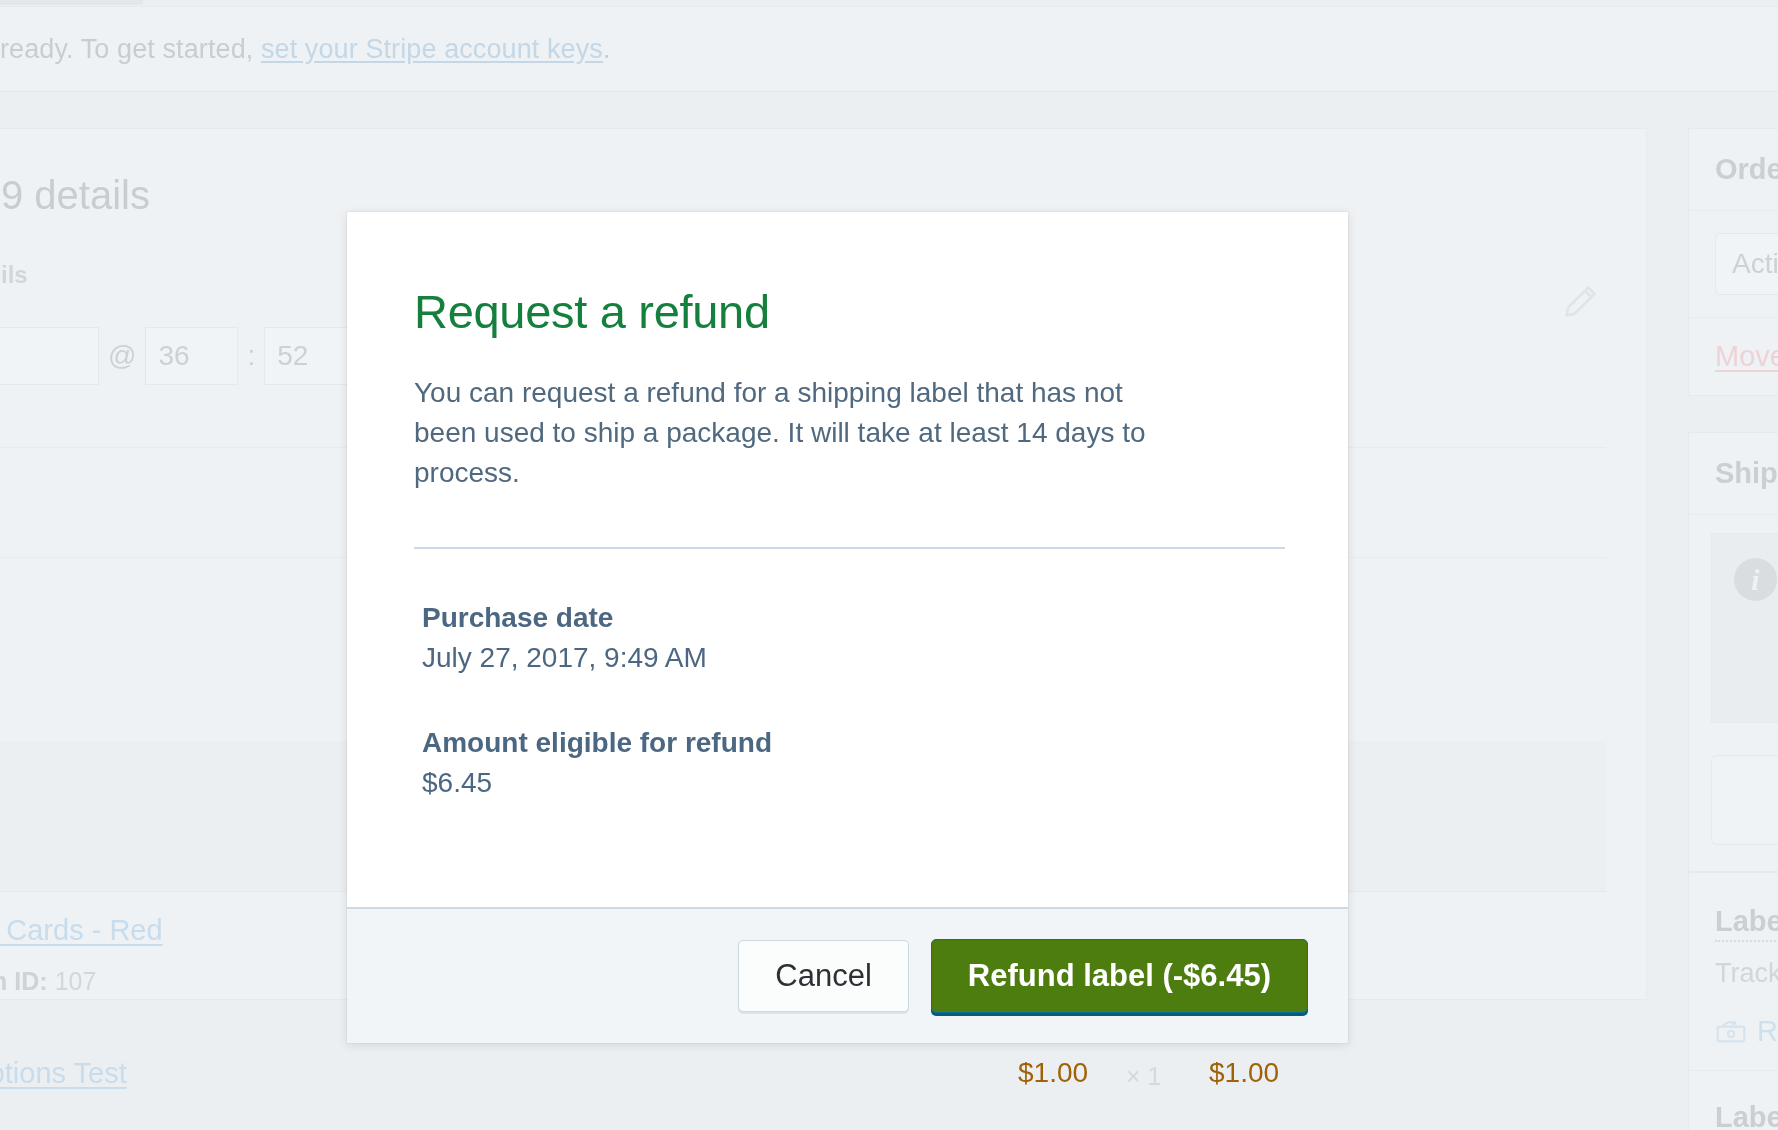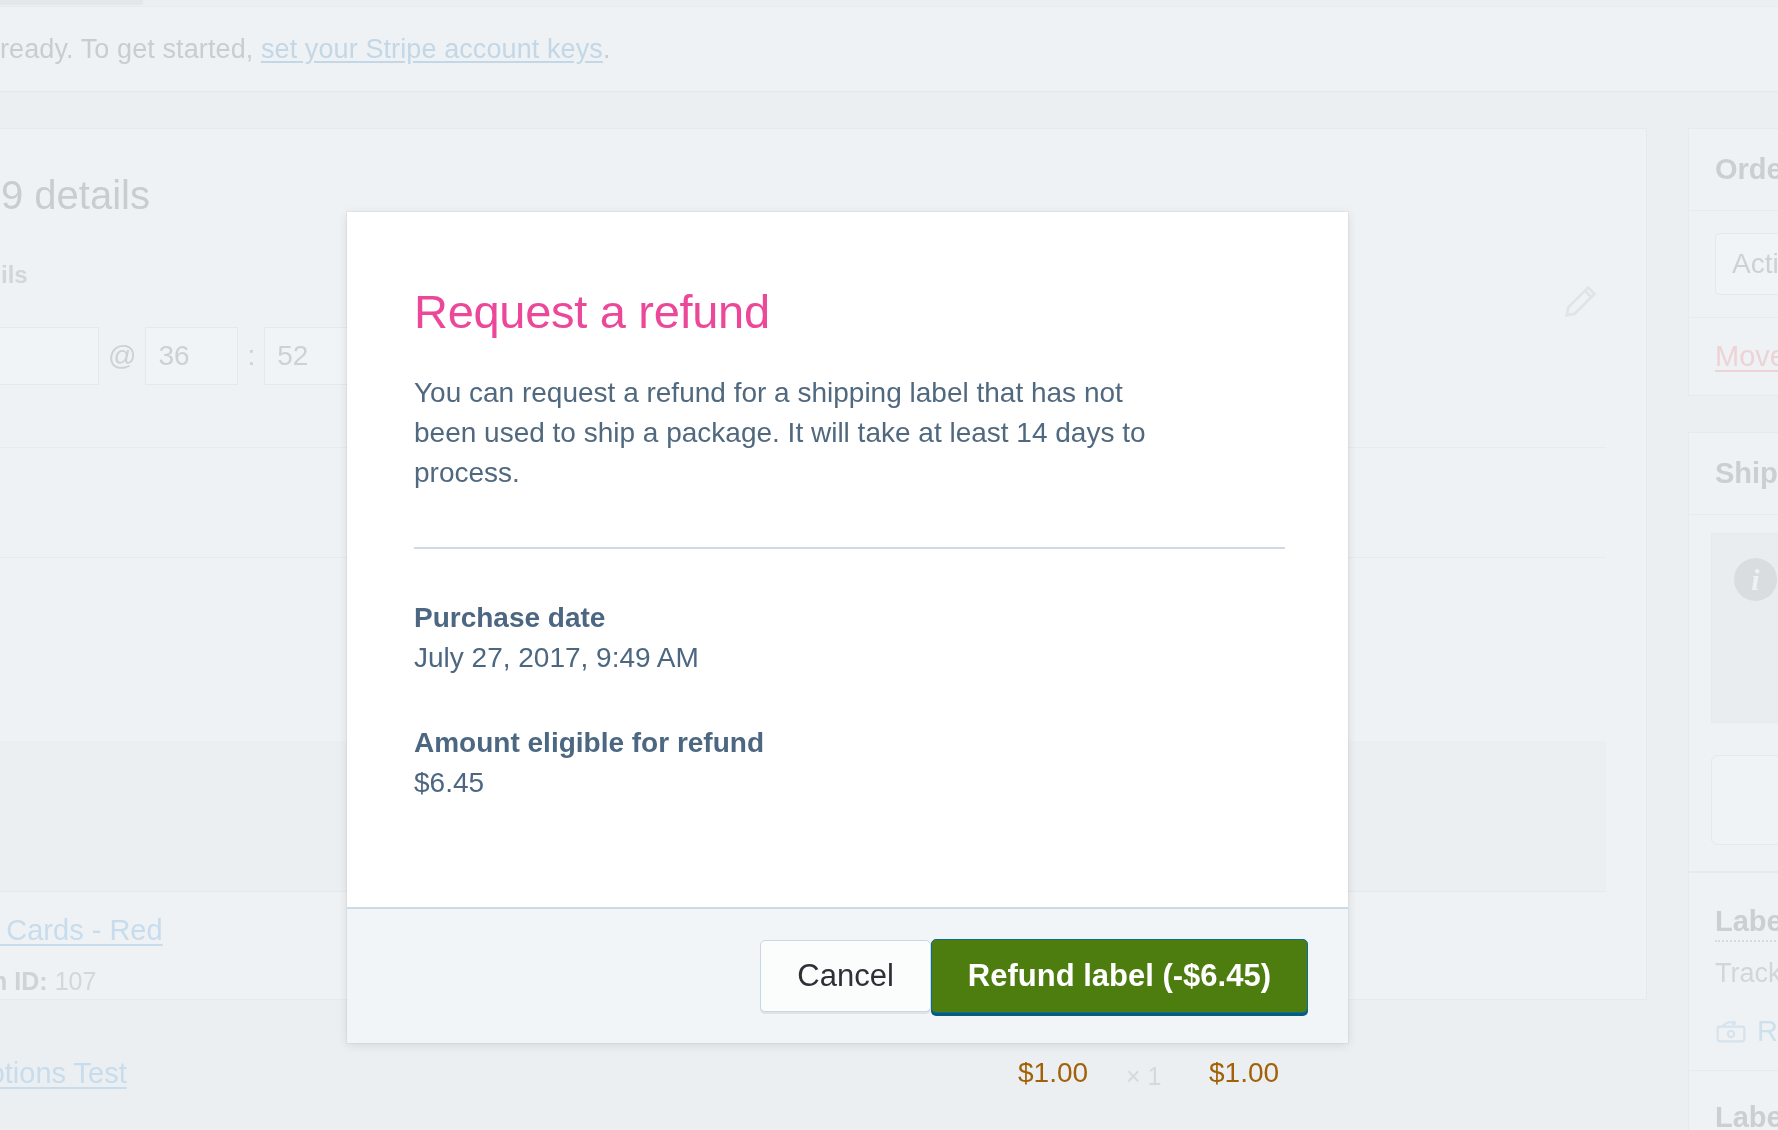--- a/index.html
+++ b/index.html
@@ -282,58 +282,59 @@
     background: #ffffff;
     box-shadow: 0 2px 10px rgba(0,0,0,.10), 0 0 0 1px rgba(0,0,0,.035);
     pointer-events: auto;
   }
   .modal-body {
     padding: 72px 67px 0 67px;
   }
   .modal-title {
     font-size: 47px;
     font-weight: 400;
-    color: #ec4899;
+    color: #15803d;
     margin: 0 0 34px 0;
     letter-spacing: -.3px;
   }
   .modal-desc {
     font-size: 28px;
     line-height: 1.43;
     color: #50697f;
     margin: 0;
     max-width: 770px;
   }
   .modal-rule {
     margin: 54px 0 0 0;
     height: 2px;
     background: #ccdae7;
     border: none;
     width: 871px;
   }
-  .field-block { margin-top: 53px; }
+  .field-block { margin-top: 53px; margin-left: 8px; }
   .field-label {
     font-size: 28px;
     font-weight: bold;
     color: #4c6781;
     margin-bottom: 8px;
   }
   .field-value {
     font-size: 28px;
     color: #4c6781;
   }
   .modal-body-spacer { height: 108px; }
 
   .modal-footer {
     border-top: 2px solid #ccdae7;
     background: #f2f5f7;
     padding: 30px 40px 30px 0;
     display: flex;
     justify-content: flex-end;
     align-items: center;
+    gap: 22px;
   }
   .btn {
     font-family: "Liberation Sans", sans-serif;
     cursor: pointer;
     box-sizing: border-box;
   }
   .btn-cancel {
     background: #fbfcfc;
     border: 1px solid #ccd6de;
     border-radius: 5px;

